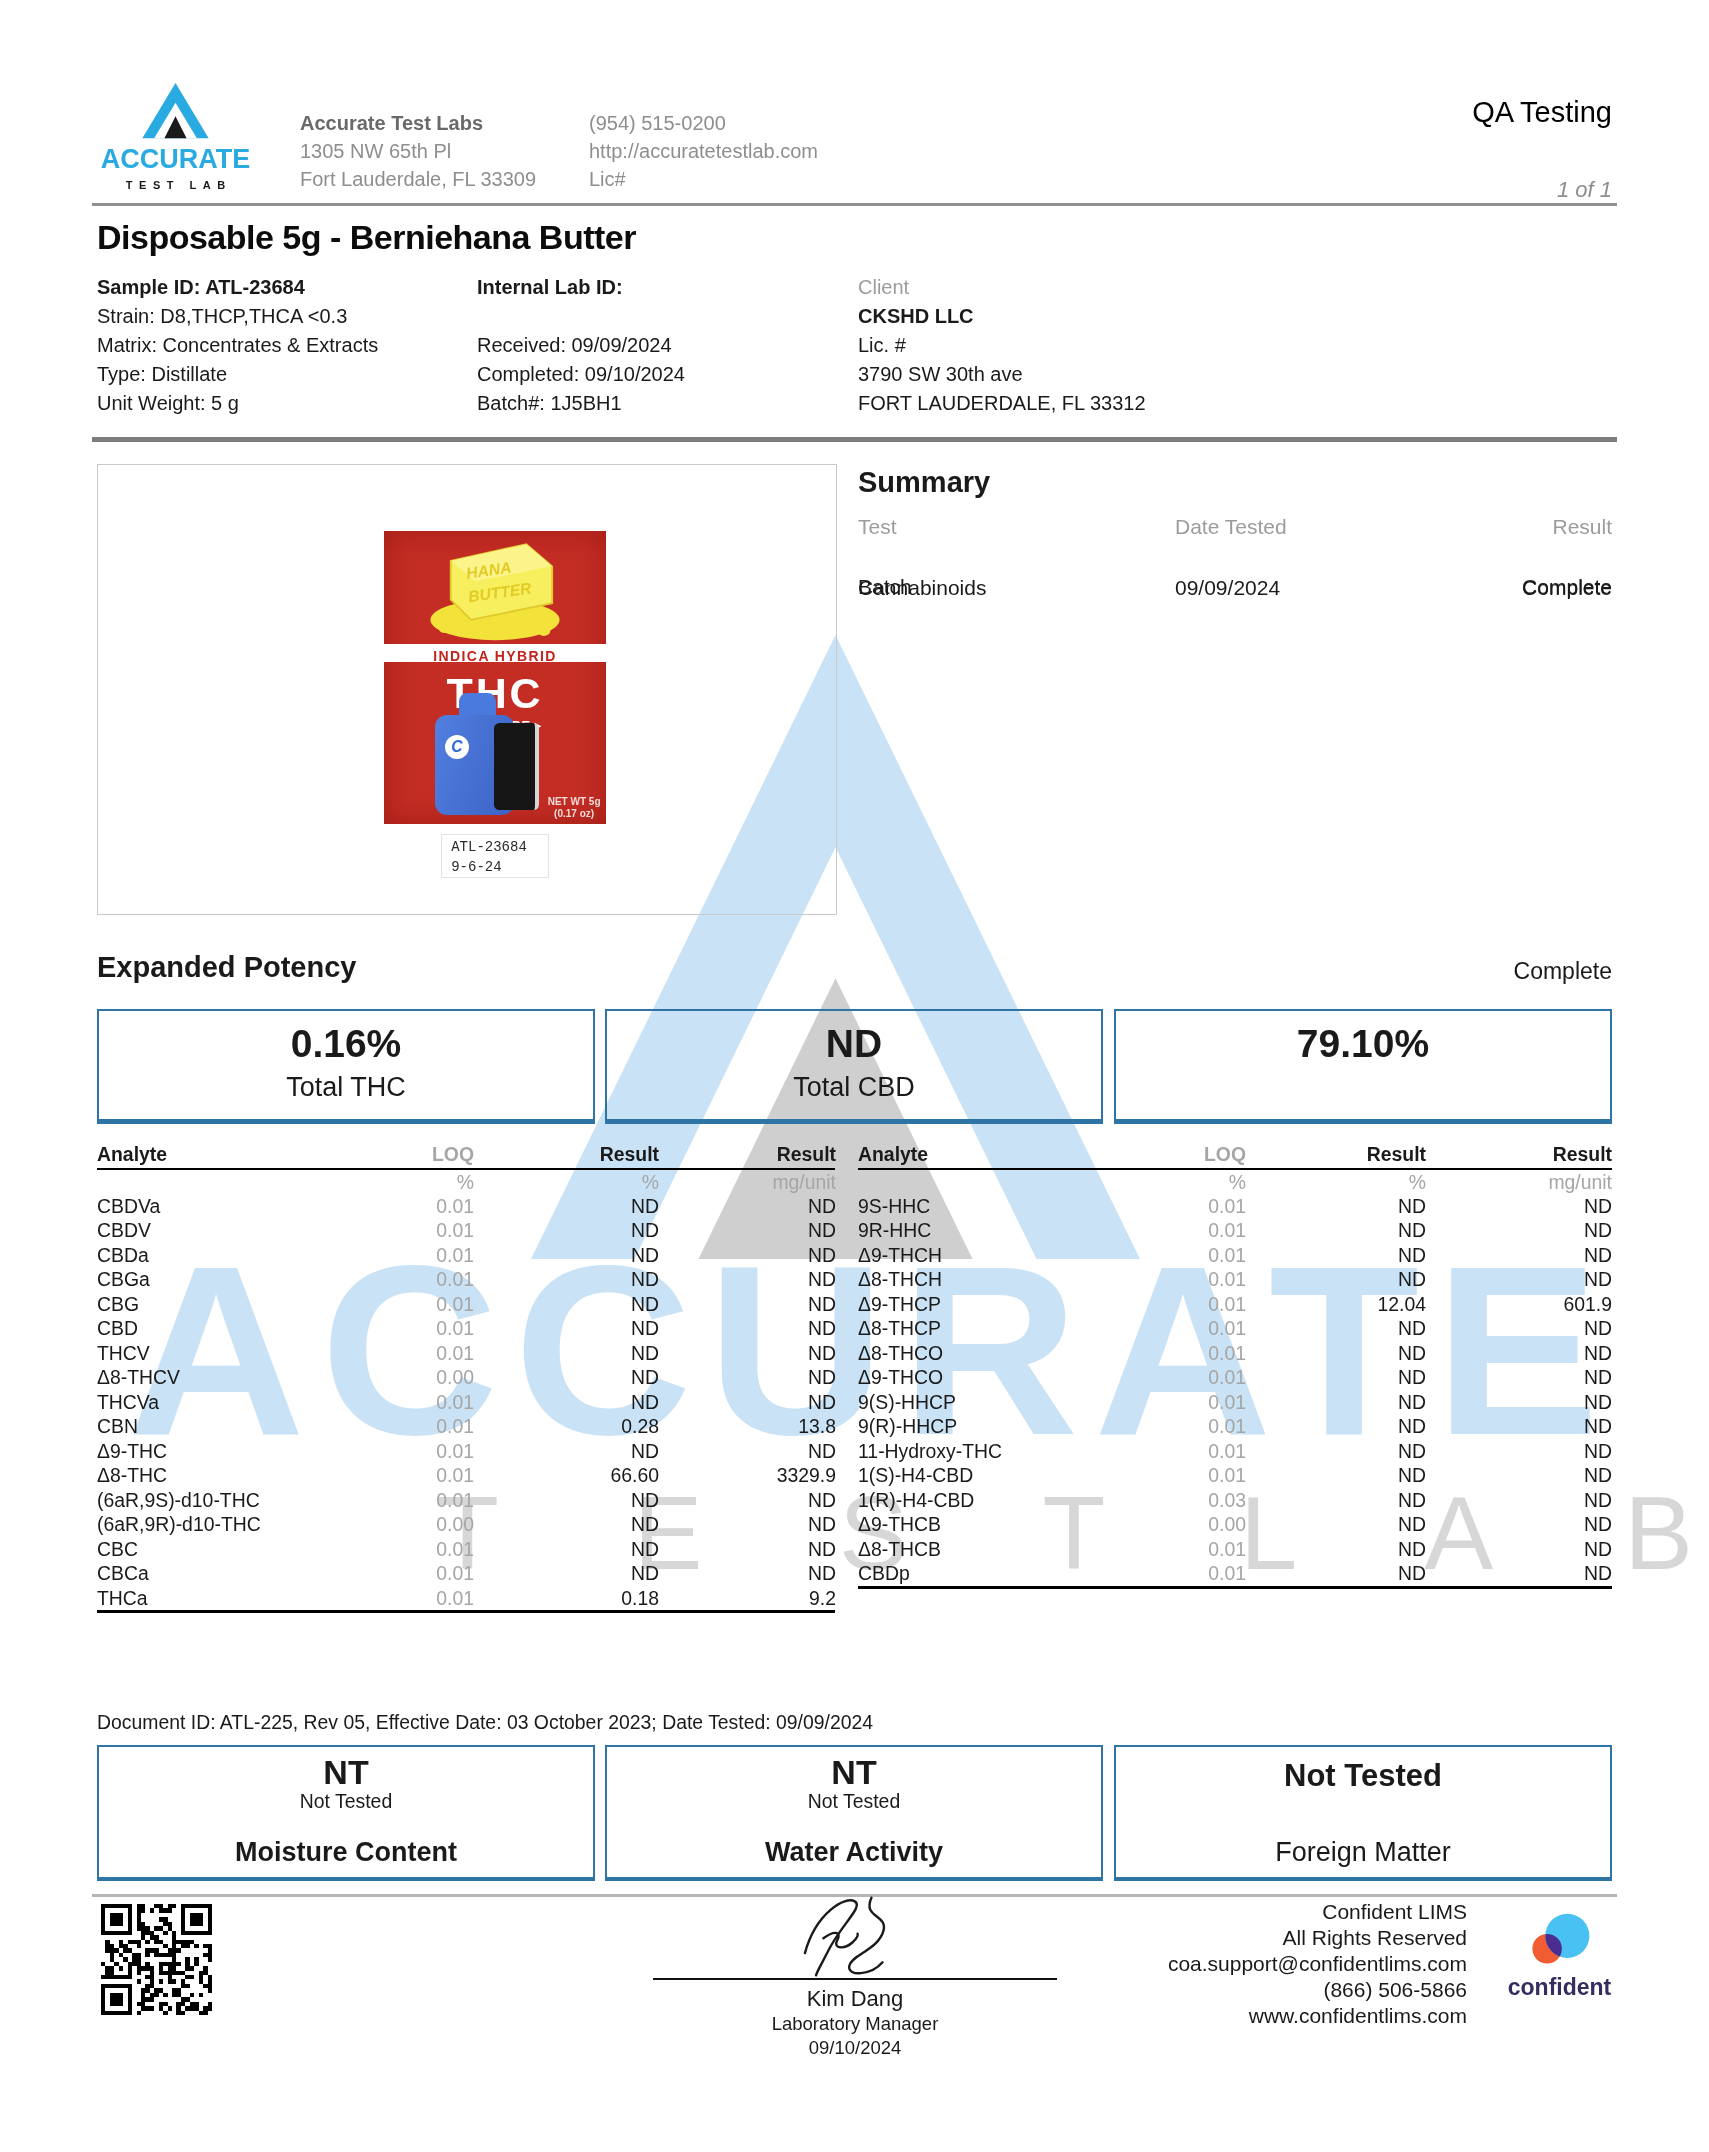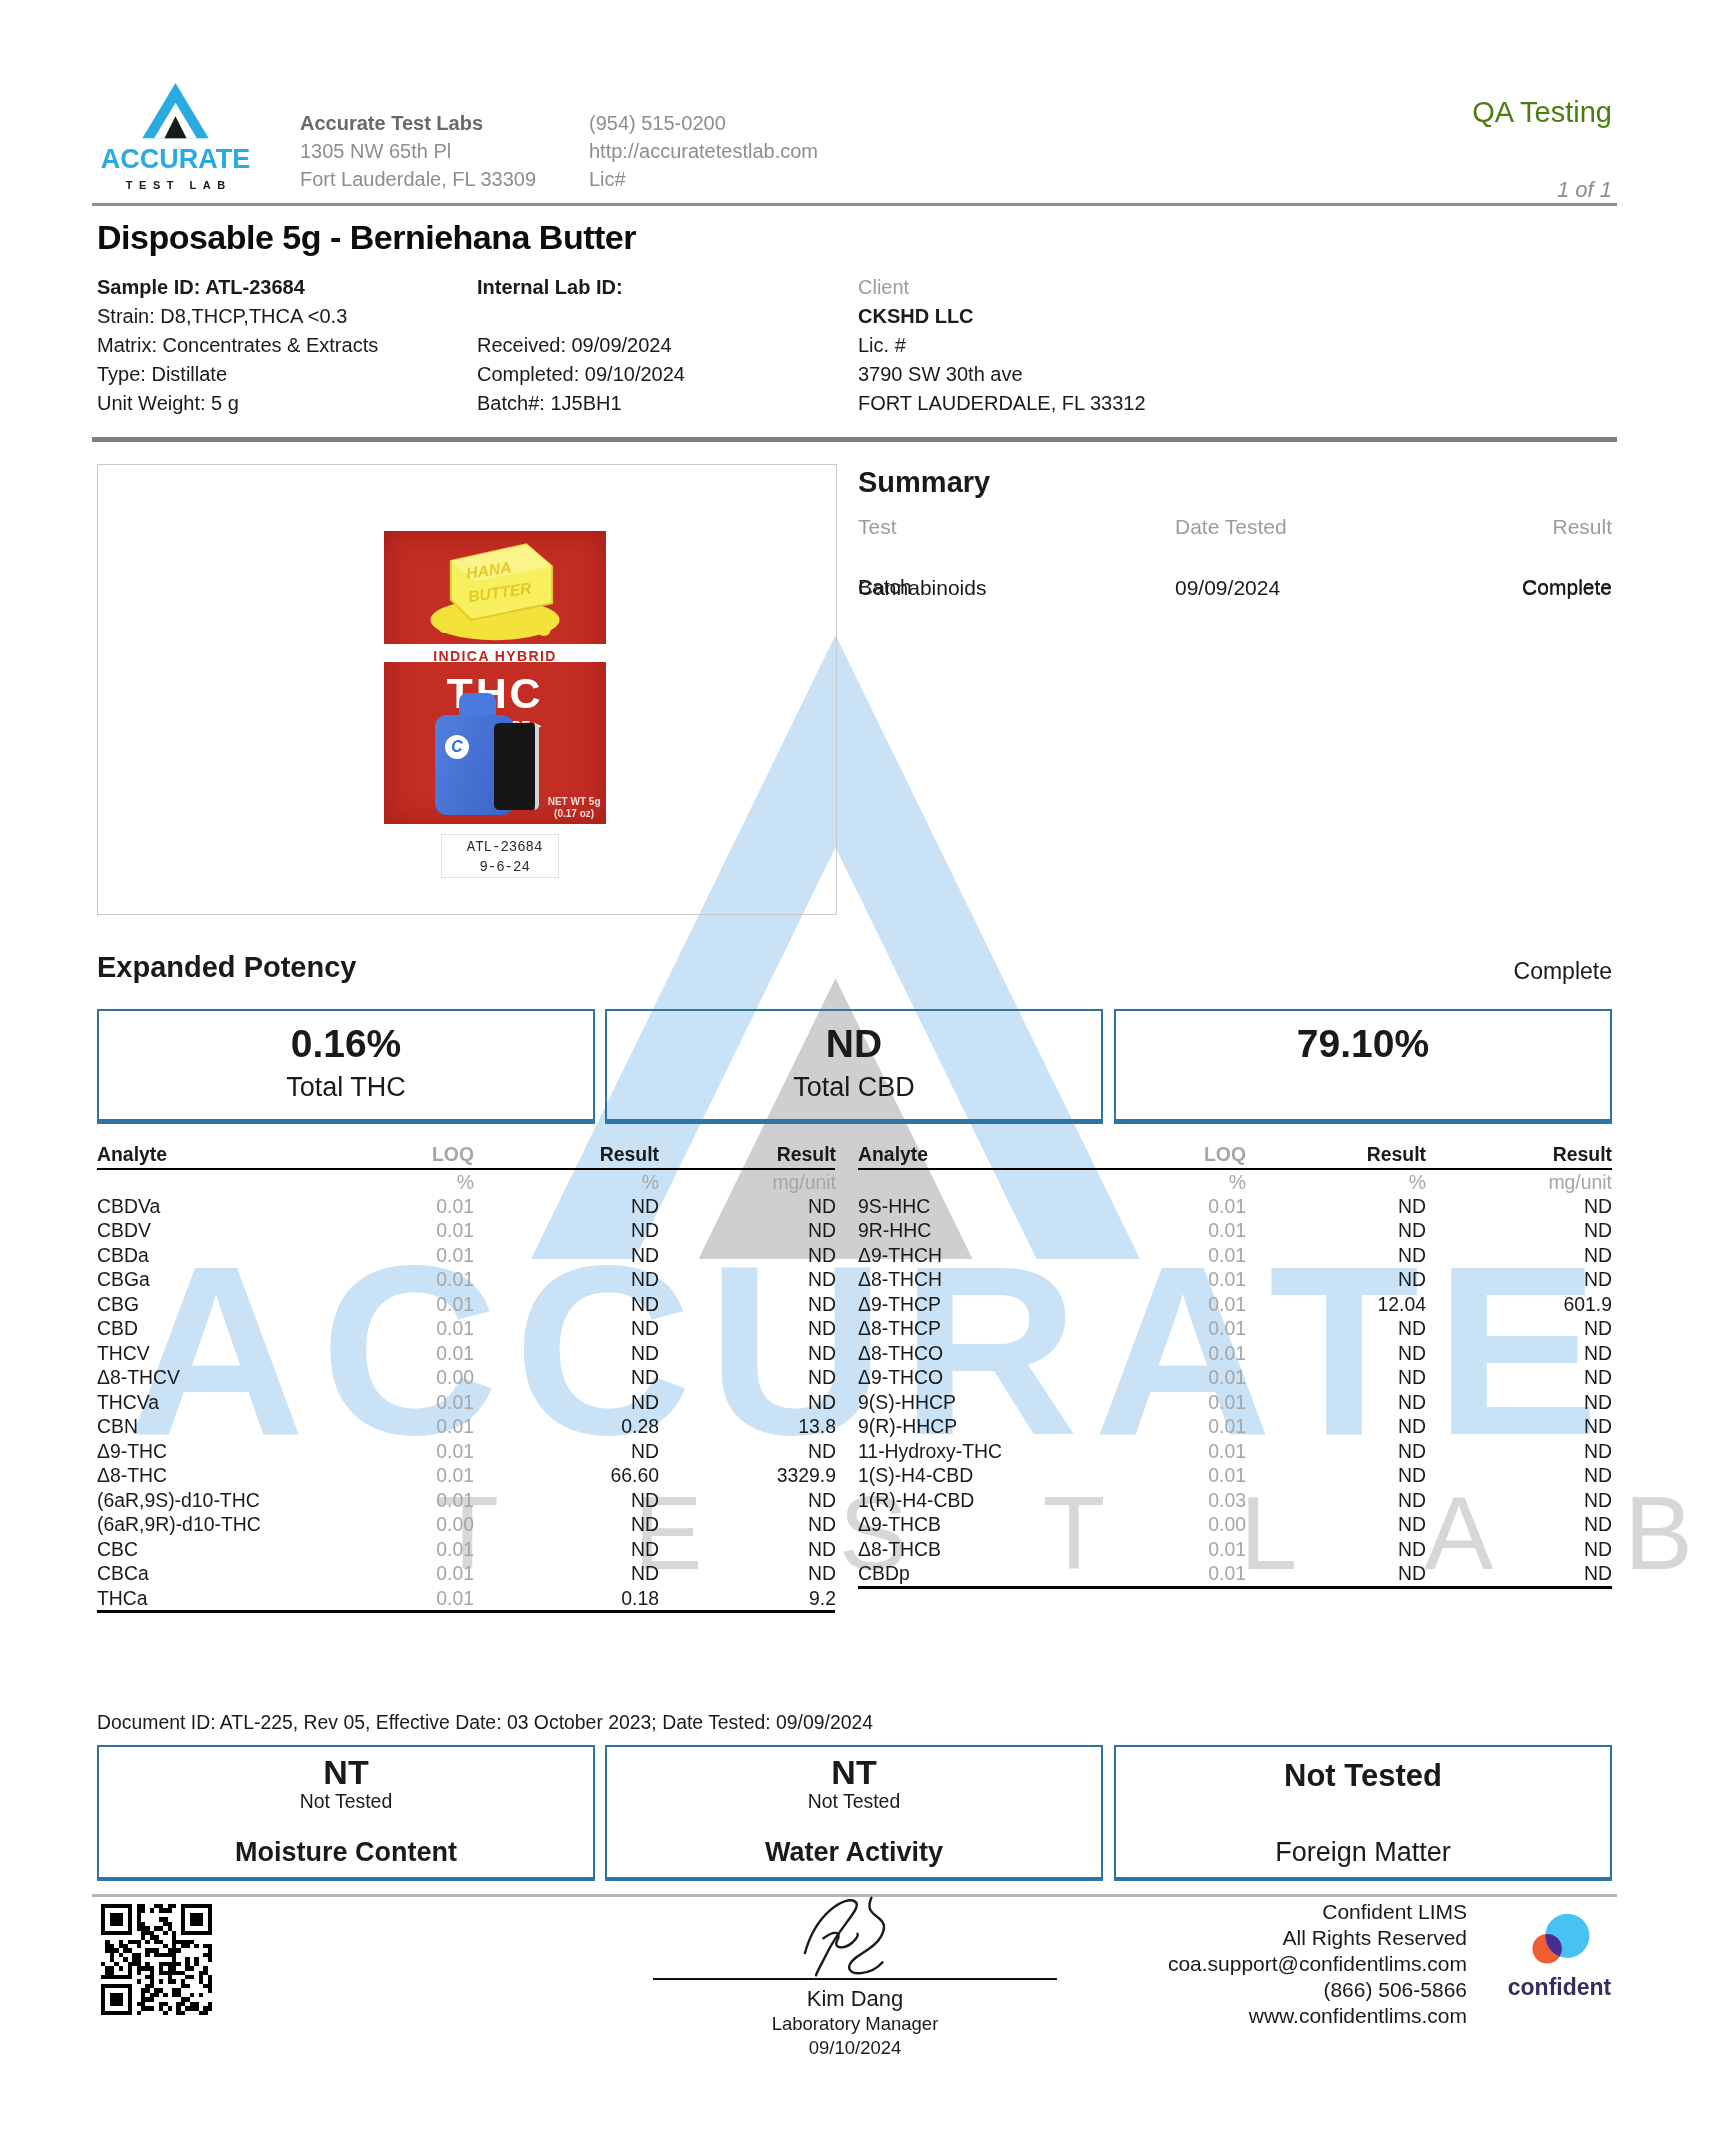--- a/index.html
+++ b/index.html
@@ -17,21 +17,21 @@
   .content{position:absolute;inset:0;z-index:1;}
   .hr1{left:92px;top:203px;width:1525px;height:2.8px;background:#8f9092;}
   .hr2{left:92px;top:437px;width:1525px;height:4.6px;background:#7d7e80;}
   .hr3{left:92px;top:1894px;width:1525px;height:2.8px;background:#b5b5b5;}
   
   .logo{left:98px;top:83px;width:155px;text-align:center;}
   .logo-word{font-size:27px;font-weight:800;color:var(--logo-blue,#29abe2);letter-spacing:0px;margin-top:0.9px;}
   .logo-sub{font-size:11px;font-weight:600;color:#1a1a1a;letter-spacing:6.5px;margin-top:3.7px;padding-left:6.5px;}
   .labcol{top:109px;font-size:20px;line-height:28px;color:#8d8e90;}
   .labcol .b{font-weight:700;color:#68696b;}
-  .qa{right:97px;top:96px;font-size:29px;color:#4d7c0f;text-align:right;}
+  .qa{right:97px;top:96px;font-size:29px;color:#000000;text-align:right;}
   .pg{right:97px;top:177px;font-size:22px;color:#8d8e90;text-align:right;font-style:italic;}
   .title{left:97px;top:218px;font-size:34px;font-weight:800;color:#0c0c0c;letter-spacing:-0.5px;}
   
   .info{font-size:20px;line-height:29px;}
   .info .b{font-weight:700;}
   .gray{color:#9b9c9e;}
   
   .frame{left:97px;top:464px;width:738px;height:449px;border:0.9px solid #c9c9c9;}
   .pack{position:absolute;left:286px;top:66px;width:222px;height:293px;background:var(--pack-red,#c32d24);
         box-shadow:inset 0 0 28px rgba(120,10,5,.45);}
@@ -41,22 +41,22 @@
   .thc{position:absolute;left:0;top:138px;width:100%;text-align:center;font-size:43px;font-weight:800;
        color:#fff;letter-spacing:2.8px;}
   .vapeline{position:absolute;left:0;top:187px;width:100%;text-align:center;font-size:13px;font-weight:700;color:#fff;letter-spacing:0.9px;}
   .device{position:absolute;left:51px;top:162px;width:102px;height:122px;}
   .mouth{position:absolute;left:24px;top:0;width:37px;height:28px;background:#4a7ade;border-radius:8.3px 8.3px 3.7px 3.7px;}
   .dbody{position:absolute;left:0;top:22px;width:79px;height:100px;background:linear-gradient(110deg,#527fe0,#3a62c4);border-radius:12px;}
   .screen{position:absolute;left:59px;top:29.5px;width:41px;height:87px;background:#161616;border-radius:5.5px;border-right:4.6px solid #d6d6d6;}
   .clogo{position:absolute;left:10px;top:42px;width:24px;height:24px;background:#fff;border-radius:50%;
          color:#2f6bd8;font-weight:800;font-size:15.7px;text-align:center;line-height:24px;font-style:italic;}
   .netwt{position:absolute;right:5.5px;bottom:3.7px;font-size:10px;line-height:12px;font-weight:700;color:#f2ddd8;text-align:center;}
-  .packlabel{position:absolute;left:343px;top:369px;width:118px;height:44px;background:#fff;border:0.9px solid #e2e2e2;
-             font-family:"Liberation Mono","DejaVu Sans Mono",monospace;font-size:14px;line-height:20px;color:#2b2b2b;padding:1.8px 0 0 9.2px;box-sizing:border-box;text-align:center;}
+  .packlabel{position:absolute;left:343px;top:369px;width:108px;height:44px;background:#fff;border:0.9px solid #e2e2e2;
+             font-family:"Liberation Mono","DejaVu Sans Mono",monospace;font-size:14px;line-height:20px;color:#2b2b2b;padding:1.8px 0 0 9.2px;box-sizing:border-box;}
   
   .sum-head{left:858px;top:466px;font-size:29px;font-weight:700;}
   .sumgrid{left:858px;width:754px;display:grid;grid-template-columns:317px 1fr 175px;font-size:21px;}
   .sumgrid .r{text-align:right;}
   
   .pot-head{left:97px;top:951px;font-size:29px;font-weight:700;}
   .pot-complete{right:97px;top:958px;font-size:23px;}
   .statbox{top:1009px;width:498px;height:115px;border:2.8px solid var(--accent-blue,#2e74a4);
            border-bottom-width:5.5px;box-sizing:border-box;text-align:center;}
   .statbox .v{margin-top:11px;font-size:39px;font-weight:800;}

